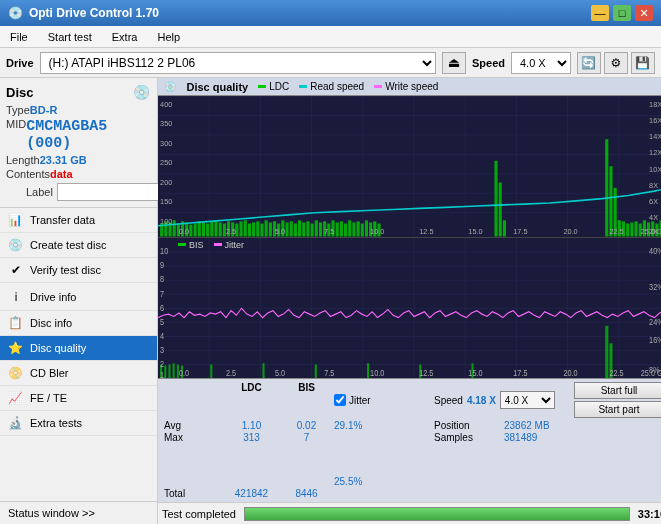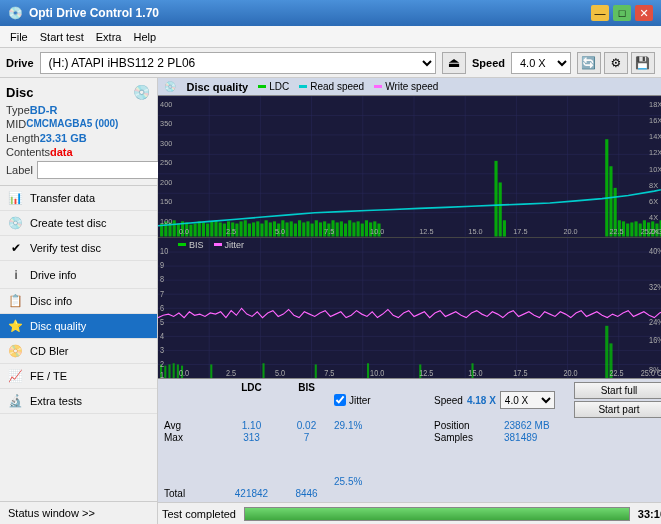--- a/index.html
+++ b/index.html
@@ -19,21 +19,21 @@
       font-size: 11px; display: flex; align-items: center; justify-content: center;
       border-radius: 2px;
     }
     .title-btn.minimize { background: #f0c040; }
     .title-btn.maximize { background: #60c060; }
     .title-btn.close { background: #e05040; color: white; }
 
     
     .menu-bar {
       background: #f5f5f5; border-bottom: 1px solid #ccc;
-      display: flex; align-items: center; padding: 2px 4px; height: 22px; gap: 0;
+      display: flex; align-items: center; padding: 2px 4px; height: 22px; gap: 8px;
     }
     .menu-item { padding: 2px 6px; cursor: pointer; font-size: 11px; }
 
     
     .drive-toolbar {
       background: #f0f0f0; border-bottom: 1px solid #ccc;
       display: flex; align-items: center; padding: 3px 6px; height: 30px; gap: 6px;
     }
     .drive-label { font-size: 11px; font-weight: bold; }
     .drive-select {
@@ -68,21 +68,21 @@
     .disc-panel {
       padding: 6px; border-bottom: 1px solid #ccc;
     }
     .disc-header { display: flex; align-items: center; justify-content: space-between; margin-bottom: 4px; }
     .disc-title { font-weight: bold; font-size: 13px; }
     .disc-icon { font-size: 14px; color: #444; }
     .disc-row { display: flex; justify-content: flex-start; margin-bottom: 2px; font-size: 11px; }
     .disc-key { color: #333; }
     .disc-val { color: #1a6fc4; font-weight: bold; }
     .disc-val.red { color: #e00; }
-    .label-row { display: flex; align-items: center; gap: 4px; margin-top: 3px; }
+    .label-row { display: flex; align-items: center; gap: 4px; margin-top: 3px; margin-left: 20px; }
     .label-input { flex: 1; height: 18px; border: 1px solid #aaa; font-size: 10px; padding: 0 2px; }
 
     
     .nav-items { flex: 1; overflow-y: auto; }
     .nav-item {
       display: flex; align-items: center; gap: 6px;
       padding: 5px 8px; cursor: pointer; font-size: 11px; border-bottom: 1px solid #e0e0e0;
     }
     .nav-item.active { background: #1a6fc4; color: white; }
     .nav-item .nav-icon { font-size: 12px; width: 16px; text-align: center; }
@@ -184,21 +184,21 @@
       <div class="disc-header">
         <span class="disc-title">Disc</span>
         <span class="disc-icon">💿</span>
       </div>
       <div class="disc-row">
         <span class="disc-key">Type</span>
         <span class="disc-val">BD-R</span>
       </div>
       <div class="disc-row">
         <span class="disc-key">MID</span>
-        <span class="disc-val" style="font-size:10px;">CMCMAGBA5 (000)</span>
+        <span class="disc-val" style="font-size:15px;font-family:Liberation Mono, monospace;">CMCMAGBA5 (000)</span>
       </div>
       <div class="disc-row">
         <span class="disc-key">Length</span>
         <span class="disc-val">23.31 GB</span>
       </div>
       <div class="disc-row">
         <span class="disc-key">Contents</span>
         <span class="disc-val red">data</span>
       </div>
       <div class="label-row">

